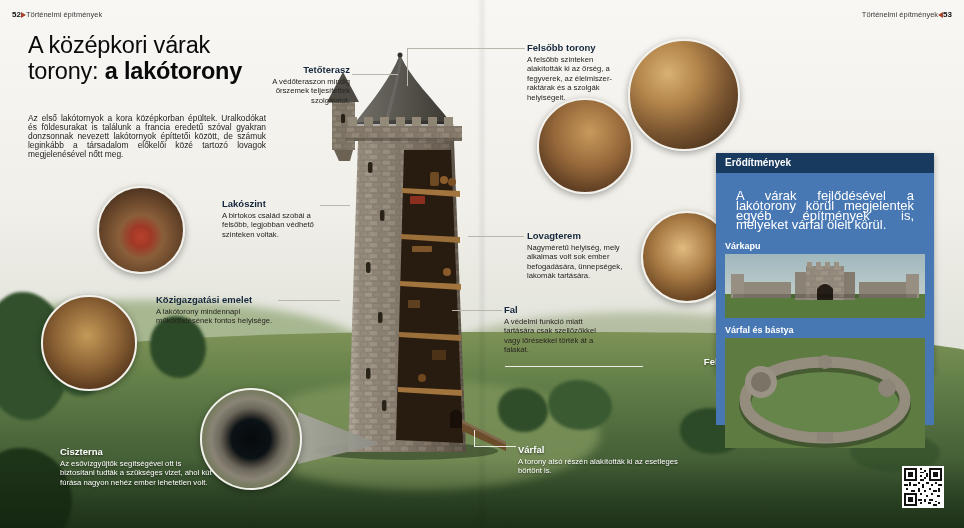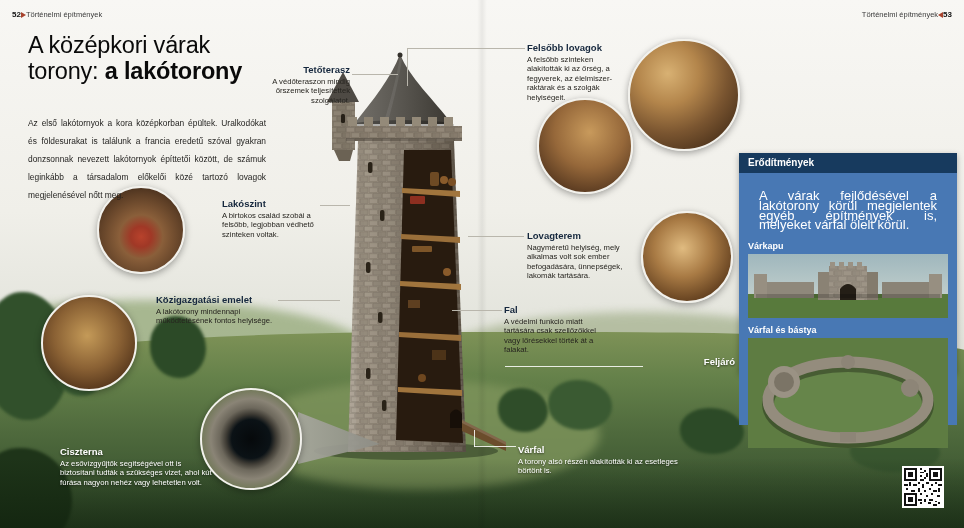--- a/index.html
+++ b/index.html
@@ -21,21 +21,21 @@
   .hdr{position:absolute;top:10px;z-index:8;font-size:7.5px;color:#3c3c3c;display:flex;align-items:center;}
   .hdr b{color:#111;font-size:8px;}
   .hdr-l{left:12px;}  .hdr-r{right:12px;}
   .tri-r{width:0;height:0;border-left:5px solid #a8432e;border-top:3px solid transparent;border-bottom:3px solid transparent;}
   .tri-l{width:0;height:0;border-right:5px solid #a8432e;border-top:3px solid transparent;border-bottom:3px solid transparent;}
   
   .title{position:absolute;left:28px;top:32px;margin:0;z-index:6;font-size:23.5px;line-height:26px;
          font-weight:400;color:#0a0a0a;letter-spacing:-.2px;}
   .title .bold{font-weight:700;}
   .intro{position:absolute;left:28px;top:106px;width:238px;z-index:6;
-         font-size:8.4px;line-height:18px;text-align:justify;color:#1f1e1c;}
+         font-size:8.4px;line-height:9px;text-align:justify;color:#1f1e1c;}
   
   .tower{position:absolute;left:292px;top:50px;width:228px;height:410px;z-index:2;}
   .wedge{position:absolute;left:298px;top:408px;width:84px;height:60px;z-index:3;}
   
   .ln{position:absolute;background:#b9b6ac;z-index:4;}
   .ln.white{background:rgba(255,255,255,.85);}
   
   .callout{position:absolute;z-index:6;}
   .callout .cl{font-size:9.5px;font-weight:700;color:#15273d;margin:0 0 2px;}
   .callout .ct{font-size:7.7px;line-height:9.4px;color:#26241f;}
@@ -50,21 +50,21 @@
         background:radial-gradient(circle at 55% 35%,#c89a5c 0%,#96683a 45%,#54361e 82%);}
   .c-lako{left:97px;top:186px;width:88px;height:88px;
         background:radial-gradient(circle at 50% 58%,#b8422c 0%,#a03826 16%,#8a5f3a 34%,#5e3f26 66%,#352315 92%);}
   .c-lovag{left:641px;top:211px;width:92px;height:92px;
         background:radial-gradient(circle at 45% 40%,#e0bb80 0%,#a87a44 40%,#63401f 76%,#3a2614 96%);}
   .c-kozig{left:41px;top:295px;width:96px;height:96px;
         background:radial-gradient(circle at 48% 42%,#c49a58 0%,#8a6134 46%,#4e3018 82%);}
   .c-cisz{left:200px;top:388px;width:102px;height:102px;
         background:radial-gradient(circle at 50% 50%,#06090b 0%,#0b1216 28%,#3e3b34 36%,#6d685c 45%,#8a8476 58%,#68744c 78%,#55663f 100%);}
   
-  .sidebar{position:absolute;left:739px;top:153px;width:218px;height:220px;z-index:7;
+  .sidebar{position:absolute;left:716px;top:153px;width:218px;height:220px;z-index:7;
         box-shadow:0 2px 6px rgba(0,0,0,.3);}
   .sb-hdr{height:20px;background:#173a5e;color:#fff;font-size:10px;font-weight:700;
         line-height:20px;padding-left:9px;}
   .sb-body{background:#4878b4;height:252px;padding:7px 9px;box-sizing:border-box;color:#fff;}
   .sb-text{font-size:13px;line-height:9.8px;text-align:justify;margin:11px;}
   .sb-label{font-size:9px;font-weight:700;margin:7px 0 3px;}
   .sb-photo{display:block;width:100%;}
   
   .qr{position:absolute;left:902px;top:466px;width:42px;height:42px;z-index:8;
       background:#fff;padding:2px;box-sizing:border-box;}
@@ -205,21 +205,21 @@
   <div class="circ c-lako"></div>
   <div class="circ c-lovag"></div>
   <div class="circ c-kozig"></div>
   <div class="circ c-cisz"></div>
 
   <div class="callout right" style="left:272px;top:64px;width:78px">
     <div class="cl">Tetőterasz</div>
     <div class="ct">A védőteraszon mindig őrszemek teljesítettek szolgálatot.</div>
   </div>
   <div class="callout" style="left:527px;top:42px;width:100px">
-    <div class="cl">Felsőbb lovagok</div>
+    <div class="cl">Felsőbb torony</div>
     <div class="ct">A felsőbb szinteken alakították ki az őrség, a fegyverek, az élelmiszer-raktárak és a szolgák helyiségeit.</div>
   </div>
   <div class="callout" style="left:222px;top:198px;width:96px">
     <div class="cl">Lakószint</div>
     <div class="ct">A birtokos család szobái a felsőbb, legjobban védhető szinteken voltak.</div>
   </div>
   <div class="callout" style="left:156px;top:294px;width:120px">
     <div class="cl">Közigazgatási emelet</div>
     <div class="ct">A lakótorony mindennapi működtetésének fontos helyisége.</div>
   </div>
@@ -229,21 +229,21 @@
   </div>
   <div class="callout" style="left:504px;top:304px;width:96px">
     <div class="cl">Fal</div>
     <div class="ct">A védelmi funkció miatt tartására csak szellőzőkkel vagy lőrésekkel törték át a falakat.</div>
   </div>
   <div class="callout white right" style="left:645px;top:356px;width:90px">
     <div class="cl">Feljáró</div>
   </div>
   <div class="callout white" style="left:60px;top:446px;width:158px">
     <div class="cl">Ciszterna</div>
-    <div class="ct">Az esővízgyűjtők segítségével ott is biztosítani tudták a szükséges vizet, ahol kút fúrása nagyon nehéz vagy lehetetlen volt.</div>
+    <div class="ct">Az esővízgyűjtők segítségével ott is biztosítani tudták a szükséges vizet, ahol kút fúrása nagyon nehéz ember lehetetlen volt.</div>
   </div>
   <div class="callout white" style="left:518px;top:444px;width:160px">
     <div class="cl">Várfal</div>
     <div class="ct">A torony alsó részén alakították ki az esetleges börtönt is.</div>
   </div>
 
   <div class="sidebar">
     <div class="sb-hdr">Erődítmények</div>
     <div class="sb-body">
       <p class="sb-text">A várak fejlődésével a lakótorony körül megjelentek egyéb építmények is, melyeket várfal ölelt körül.</p>

